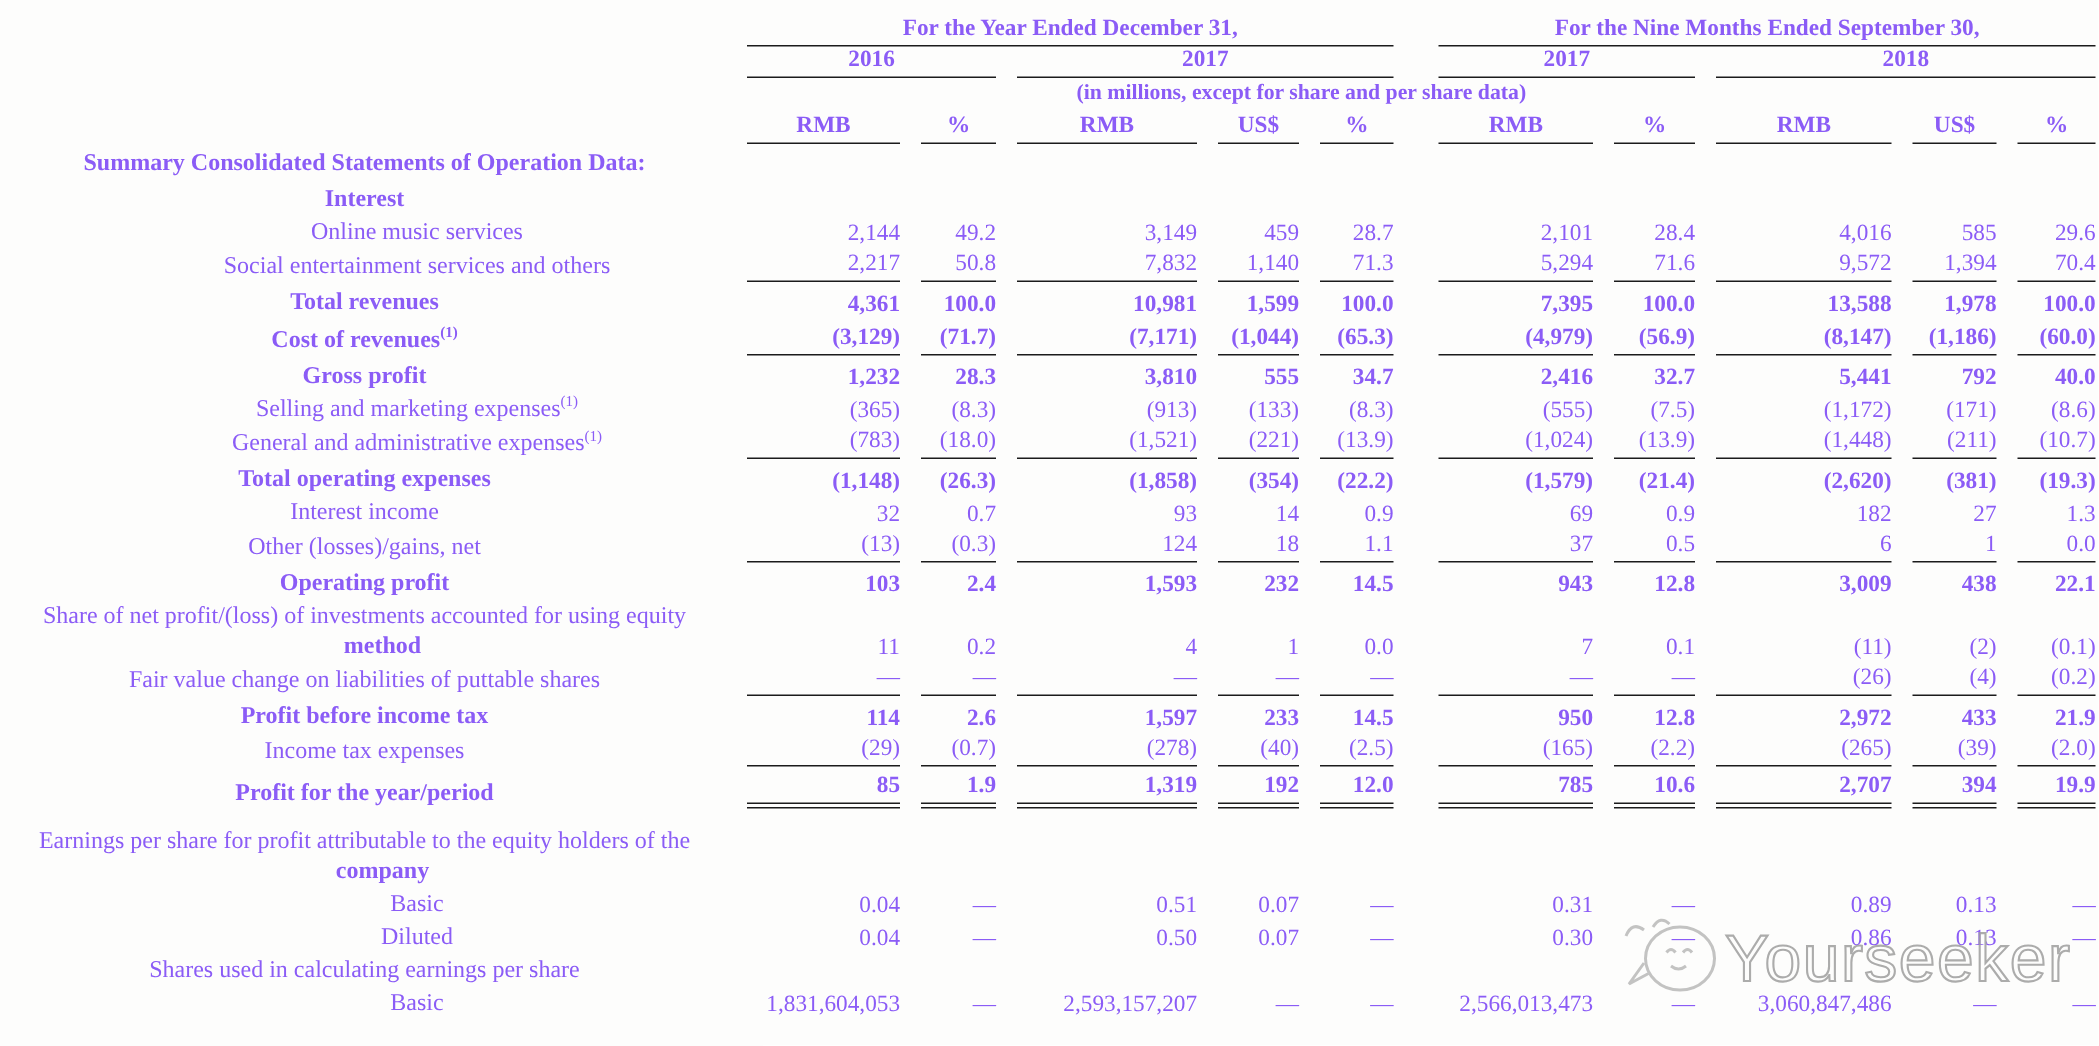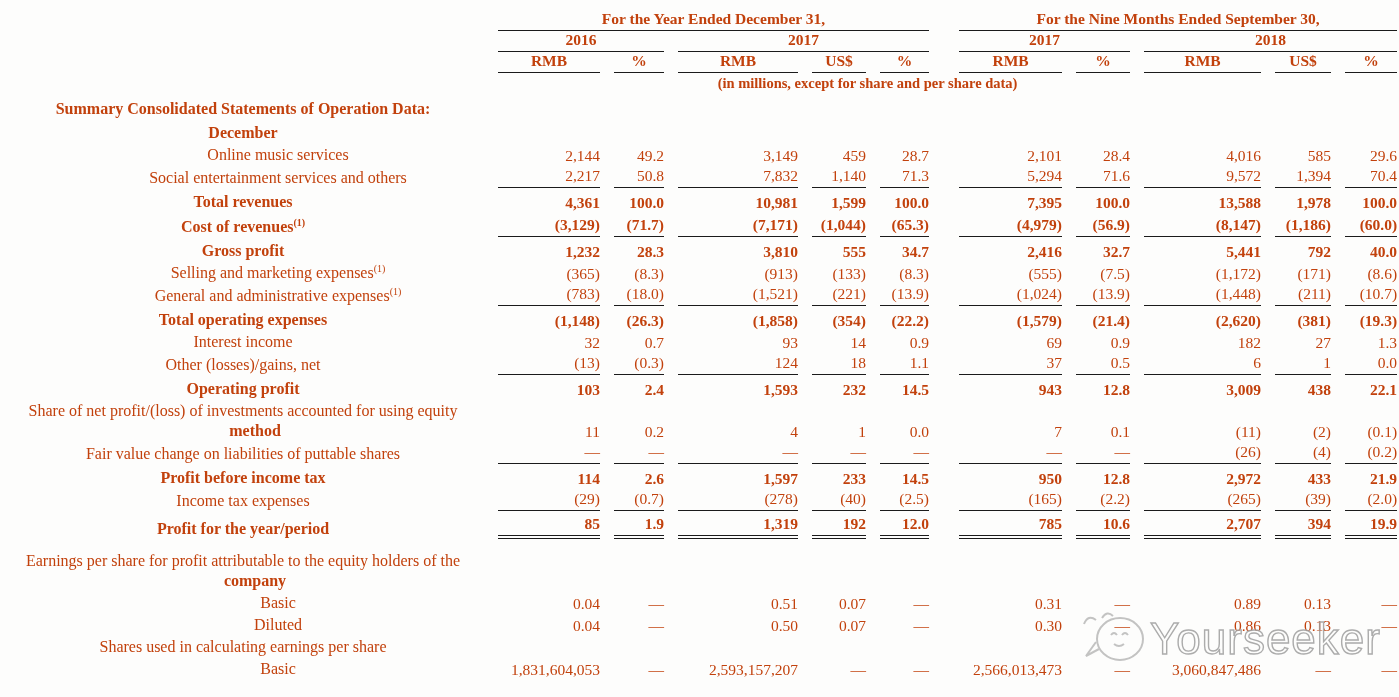--- a/index.html
+++ b/index.html
@@ -1,21 +1,21 @@
 <!DOCTYPE html>
 <html><head>
 <meta charset="utf-8">
 <style>
   * { margin:0; padding:0; box-sizing:border-box; }
   html,body { background:#ffffff; }
   #page {
     position:relative; width:1399px; height:697px;
     background:#fdfdfc; overflow:hidden;
     font-family:"Liberation Serif","DejaVu Serif",serif;
-    color:#c2410c;
+    color:#8b5cf6;
   }
   table#fin {
     border-collapse:collapse; table-layout:fixed; width:1399px;
     margin-top:10px;
   }
   th,td { padding:0; vertical-align:bottom; font-weight:normal; }
   
   .grp {
     font-weight:bold; font-size:15.5px; text-align:center;
     padding:0 2px 0 12px;
@@ -80,20 +80,24 @@
           <span class="u">2017</span>
         </th>
         <th></th>
         <th colspan="2" class="grp">
           <span class="u">2017</span>
         </th>
         <th colspan="3" class="grp">
           <span class="u">2018</span>
         </th>
       </tr>
+      <tr>
+        <th></th>
+        <th colspan="11" class="note-cell">(in millions, except for share and per share data)</th>
+      </tr>
       <tr id="unit-header-row">
         <th></th>
       <th class="grp">
             <span class="u">RMB</span>
           </th>
           <th class="grp">
             <span class="u">%</span>
           </th>
           <th class="grp">
             <span class="u">RMB</span>
@@ -114,45 +118,41 @@
           <th class="grp">
             <span class="u">RMB</span>
           </th>
           <th class="grp">
             <span class="u">US$</span>
           </th>
           <th class="grp">
             <span class="u">%</span>
           </th>
         </tr>
-      <tr>
-        <th></th>
-        <th colspan="11" class="note-cell">(in millions, except for share and per share data)</th>
-      </tr>
     </thead>
     <tbody id="fin-body">
         <tr class="bold">
           <td class="label">
             <div>Summary Consolidated Statements of Operation Data:</div>
           </td>
           <td class="num"></td>
           <td class="num"></td>
           <td class="num"></td>
           <td class="num"></td>
           <td class="num"></td>
           <td></td>
           <td class="num"></td>
           <td class="num"></td>
           <td class="num"></td>
           <td class="num"></td>
           <td class="num"></td>
         </tr>
         <tr class="bold">
           <td class="label">
-            <div>December</div>
+            <div>Interest</div>
           </td>
           <td class="num"></td>
           <td class="num"></td>
           <td class="num"></td>
           <td class="num"></td>
           <td class="num"></td>
           <td></td>
           <td class="num"></td>
           <td class="num"></td>
           <td class="num"></td>

